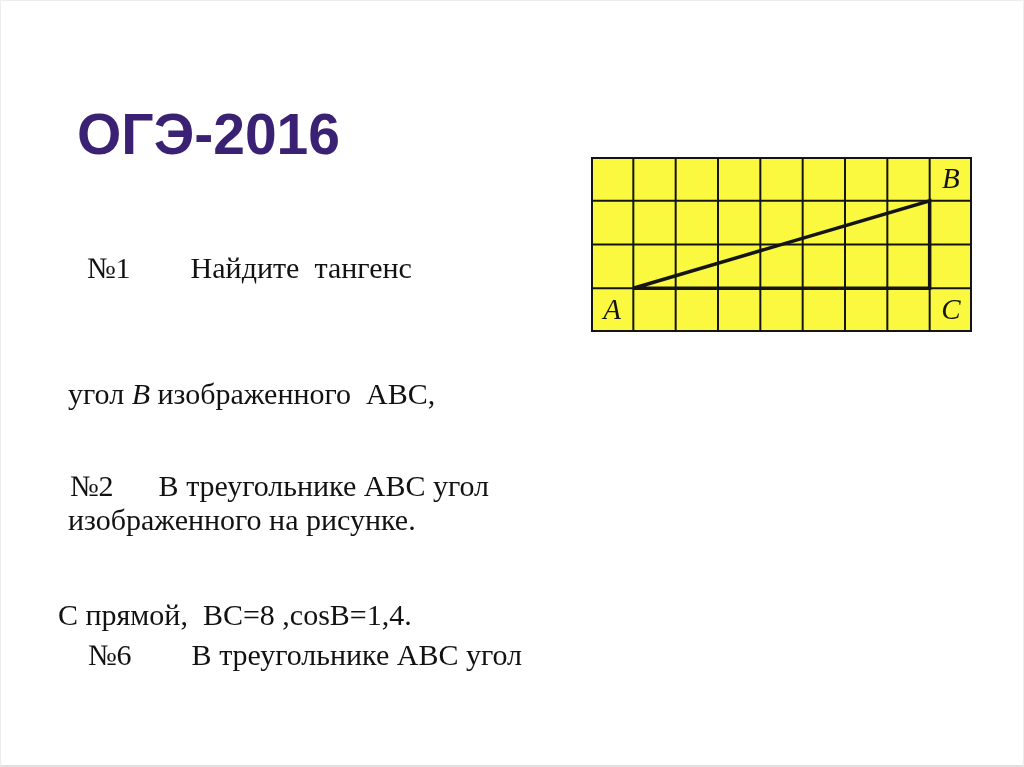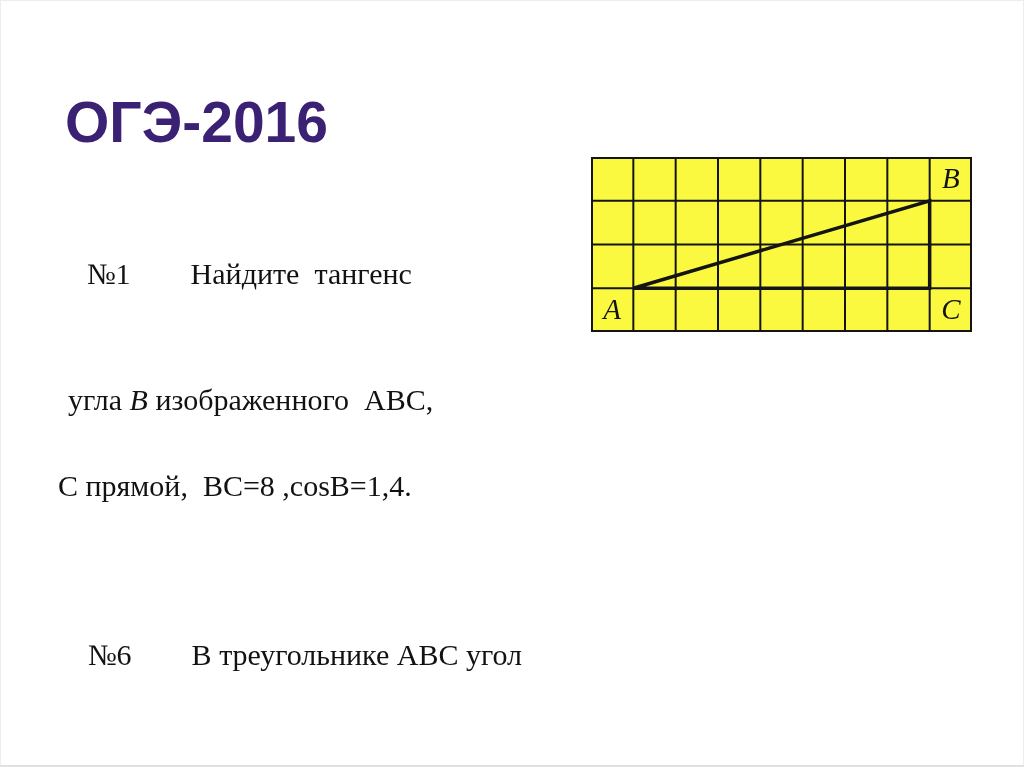--- a/index.html
+++ b/index.html
@@ -18,29 +18,29 @@
     pointer-events: none;
   }
   .title {
     position: absolute;
     left: 61px; top: 88px;
     font-family: "Liberation Sans", sans-serif;
     font-weight: bold;
     font-size: 57px;
     line-height: 60px;
     letter-spacing: 0px;
-    margin: 4px;
+    margin: 16px;
   }
   .problem {
     position: absolute;
     font-size: 30px;
     white-space: pre;
   }
   .problem .line { white-space: pre; }
-  .p1 { left: 68px; top: 169px; line-height: 42px; }
+  .p1 { left: 68px; top: 163px; line-height: 42px; }
   .p1 .line.first { padding-left: 19px; }
   .p2 { left: 58px; top: 378px; line-height: 43px; }
   .p2 .line.first { padding-left: 12px; }
   .p3 { left: 82px; top: 547px; line-height: 43px; }
   .p3 .line.first { padding-left: 6px; }
   .it { font-style: italic; }
   .figure {
     position: absolute;
     left: 591px; top: 157px;
     width: 381px; height: 175px;
@@ -49,24 +49,26 @@
 </style>
 </head>
 <body>
 
 <div class="frame"></div>
 
 <h1 class="title" style="color: rgb(59, 33, 115);">ОГЭ-2016</h1>
 
 <div class="problem p1">
   <div class="line first"><span>№1        Найдите  тангенс</span></div>
-  <div class="line"><span>угла </span><span class="it">B</span><span> изображенного  АВС,</span></div>
+  <div class="line"><span>угол </span><span class="it">B</span><span> изображенного  АВС,</span></div>
+  <div class="line"><span>изображенного на рисунке.</span></div>
 </div>
 
 <div class="problem p2">
+  <div class="line first"><span>№2      В треугольнике АВС угол</span></div>
   <div class="line"><span>С прямой,  ВС=8 ,cosB=1,4.</span></div>
 </div>
 
 <div class="problem p3">
   <div class="line first"><span>№6        В треугольнике АВС угол</span></div>
   <div class="line"></div>
   
 </div>
 
 <div class="figure">

